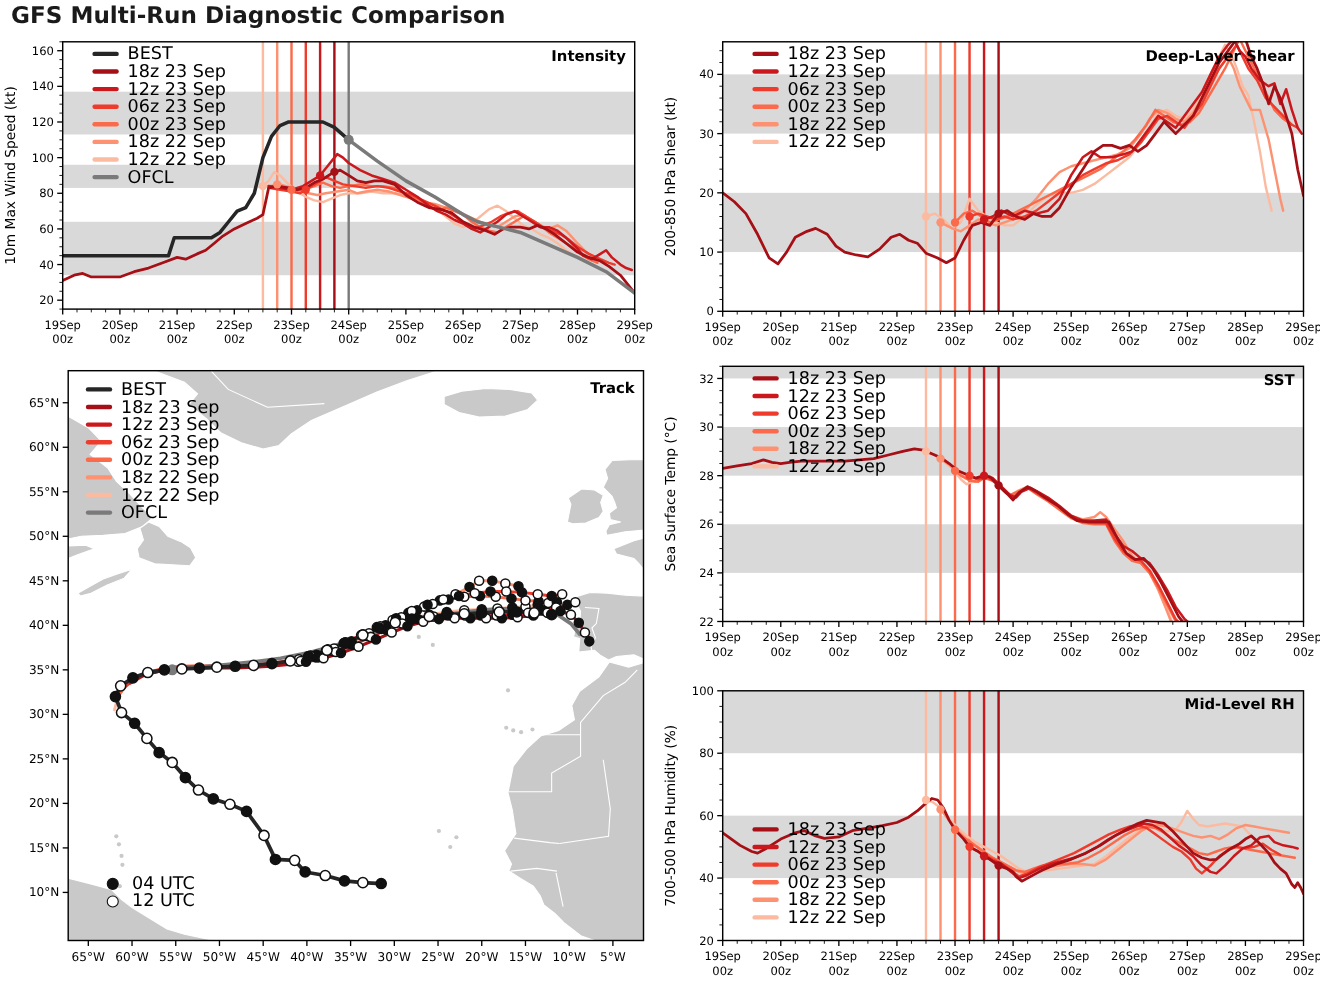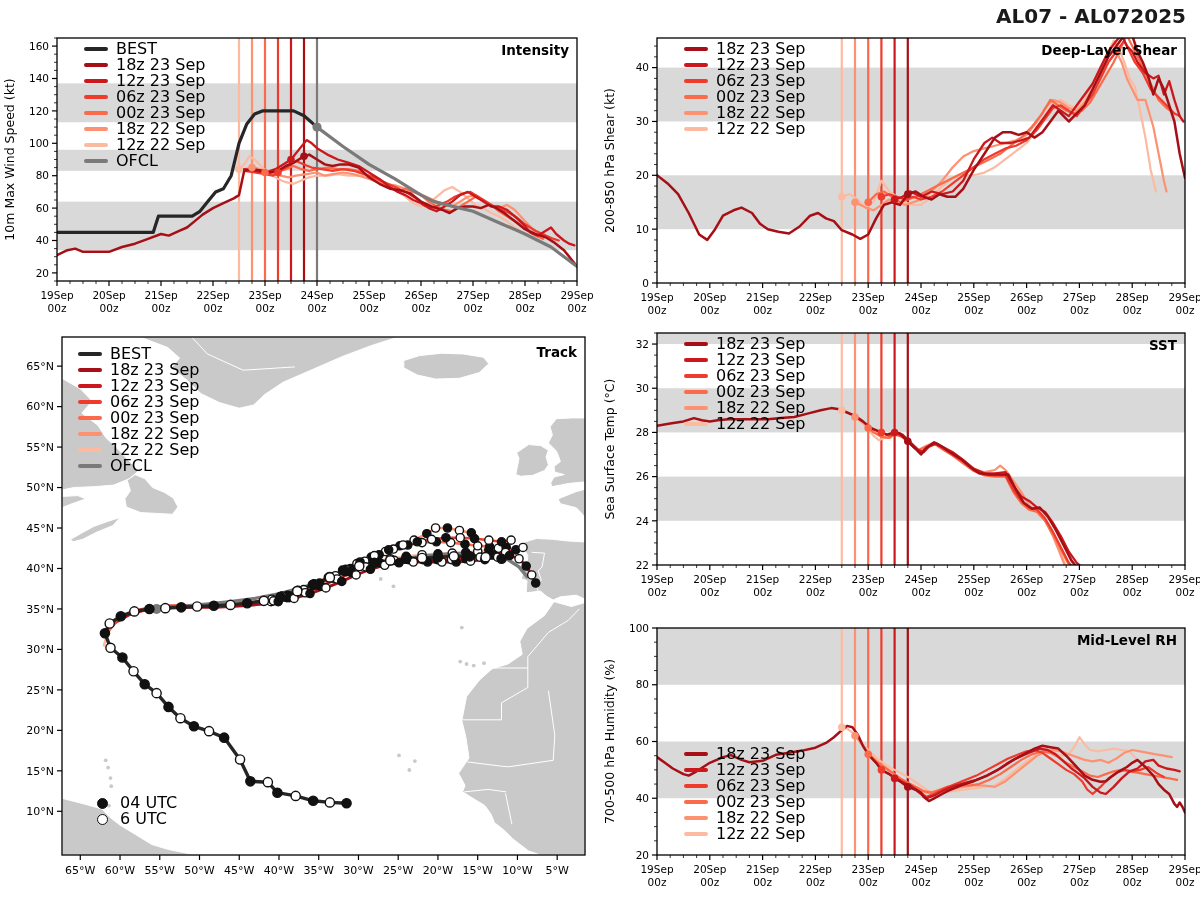--- a/index.html
+++ b/index.html
@@ -16,21 +16,21 @@
   .mlegend-icon{width:11px;height:11px;border-radius:50%;margin:0 12px 0 3px;flex:0 0 11px;box-sizing:border-box;}
   .logos{position:absolute;left:0;top:854px;width:220px;height:46px;}
   .logo-frag{position:absolute;left:-14px;top:8px;width:30px;height:30px;border-radius:50%;
              background:#2b5ea7;}
   .cira-text{font-weight:bold;font-size:33px;letter-spacing:-1px;fill:#24407c;}
 </style>
 </head>
 <body>
 
 <div id="page">
-  <div class="hdr-storm">AL07 - AL072025</div>
+  <div class="hdr-title">GFS Multi-Run Diagnostic Comparison</div>
   <div class="panel" style="left: 0px; top: 28px; width: 600px; height: 302px;">
       <svg width="600" height="302">
         <defs>
           <clipPath id="clip-intensity">
             <rect x="57" y="10" width="520" height="243"></rect>
           </clipPath>
         </defs>
         <rect x="57" y="173.62" width="520" height="48.599999999999994" fill="#d9d9d9"></rect>
         <rect x="57" y="121.78" width="520" height="21.060000000000002" fill="#d9d9d9"></rect>
         <rect x="57" y="55.359999999999985" width="520" height="38.880000000000024" fill="#d9d9d9"></rect>
@@ -958,17 +958,17 @@
           <div class="legend-label">OFCL</div>
         </div>
       </div>
       <div class="legend" style="left: 94px; top: 465px;">
         <div class="legend-row">
           <div class="mlegend-icon" style="background: rgb(17, 17, 17); border: 1.5px solid rgb(17, 17, 17);"></div>
           <div class="legend-label">04 UTC</div>
         </div>
         <div class="legend-row">
           <div class="mlegend-icon" style="background: rgb(255, 255, 255); border: 1.5px solid rgb(17, 17, 17);"></div>
-          <div class="legend-label">6 UTC</div>
+          <div class="legend-label">12 UTC</div>
         </div>
       </div>
     </div>
 </div>
 
 </body></html>

